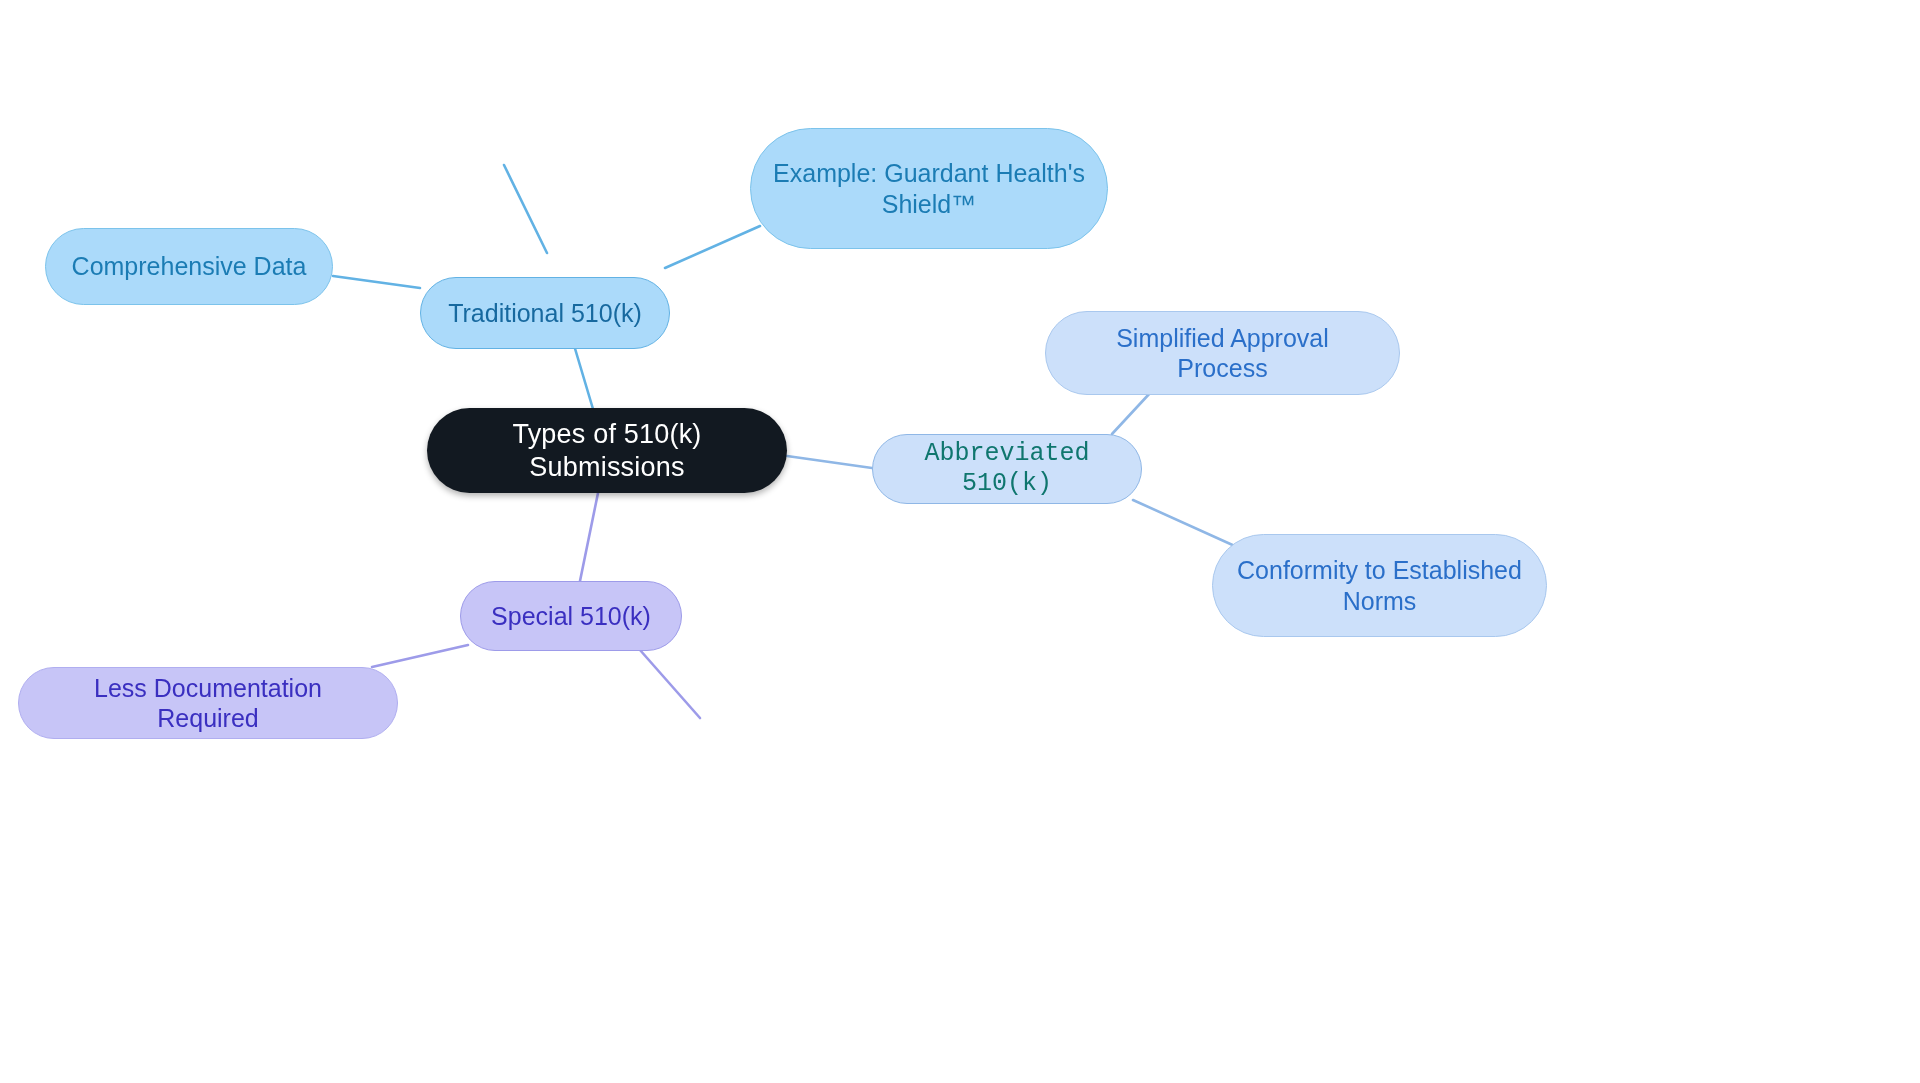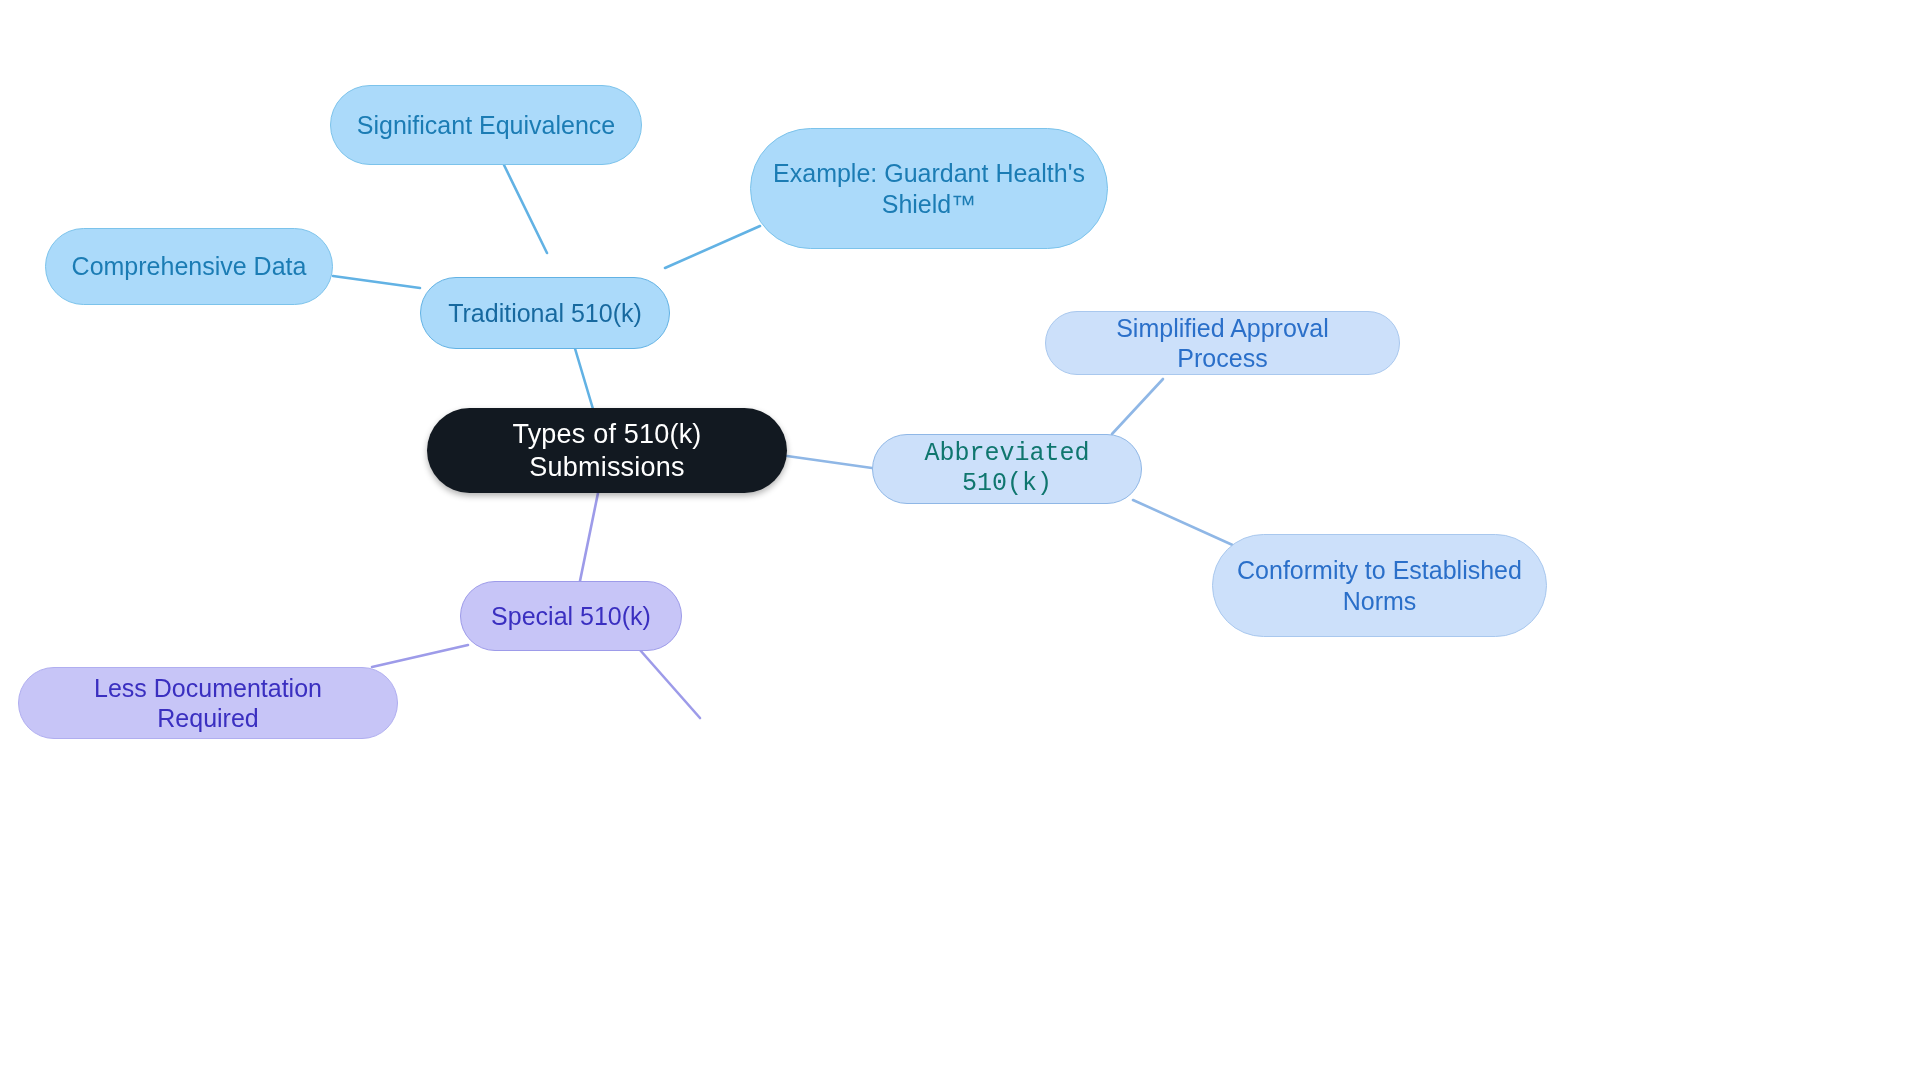--- a/index.html
+++ b/index.html
@@ -109,38 +109,35 @@
     </svg>
 
   <div class="node root" id="n-root" style="left: 427px; top: 408px; width: 360px; height: 85px;">
     <span class="node-label">Types of 510(k) Submissions</span>
   </div>
 
   <div class="node branch-blue" id="n-traditional" style="left: 420px; top: 253px; width: 250px; height: 72px;">
     <span class="node-label">Traditional 510(k)</span>
   </div>
 
-  <div class="node leaf-blue" id="n-significant_equivalence" style="left: 330px; top: 85px; width: 312px; height: 80px;">
-    <span class="node-label">Significant Equivalence</span>
-  </div>
 
   <div class="node leaf-blue" id="n-comprehensive_data" style="left: 45px; top: 228px; width: 288px; height: 77px;">
     <span class="node-label">Comprehensive Data</span>
   </div>
 
   <div class="node leaf-blue" id="n-guardant_example" style="left: 750px; top: 128px; width: 358px; height: 121px;">
     <span class="node-label">Example: Guardant Health's
 Shield™</span>
   </div>
 
   <div class="node branch-steel" id="n-abbreviated" style="left: 872px; top: 434px; width: 270px; height: 70px;">
     <span class="node-label">Abbreviated 510(k)</span>
   </div>
 
-  <div class="node leaf-steel" id="n-simplified_approval" style="left: 1045px; top: 311px; width: 355px; height: 64px;">
+  <div class="node leaf-steel" id="n-simplified_approval" style="left: 1045px; top: 311px; width: 355px; height: 84px;">
     <span class="node-label">Simplified Approval Process</span>
   </div>
 
   <div class="node leaf-steel" id="n-conformity_norms" style="left: 1212px; top: 534px; width: 335px; height: 103px;">
     <span class="node-label">Conformity to Established
 Norms</span>
   </div>
 
   <div class="node branch-purple" id="n-special" style="left: 460px; top: 581px; width: 222px; height: 70px;">
     <span class="node-label">Special 510(k)</span>

